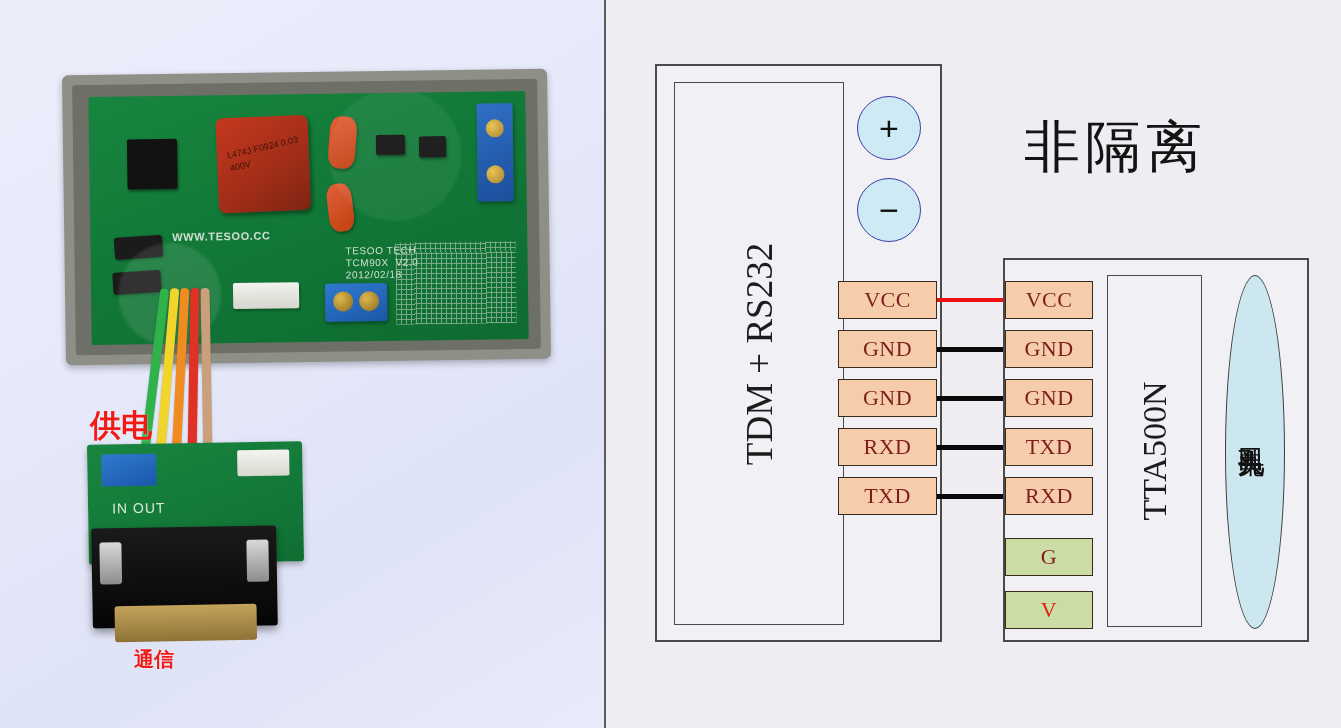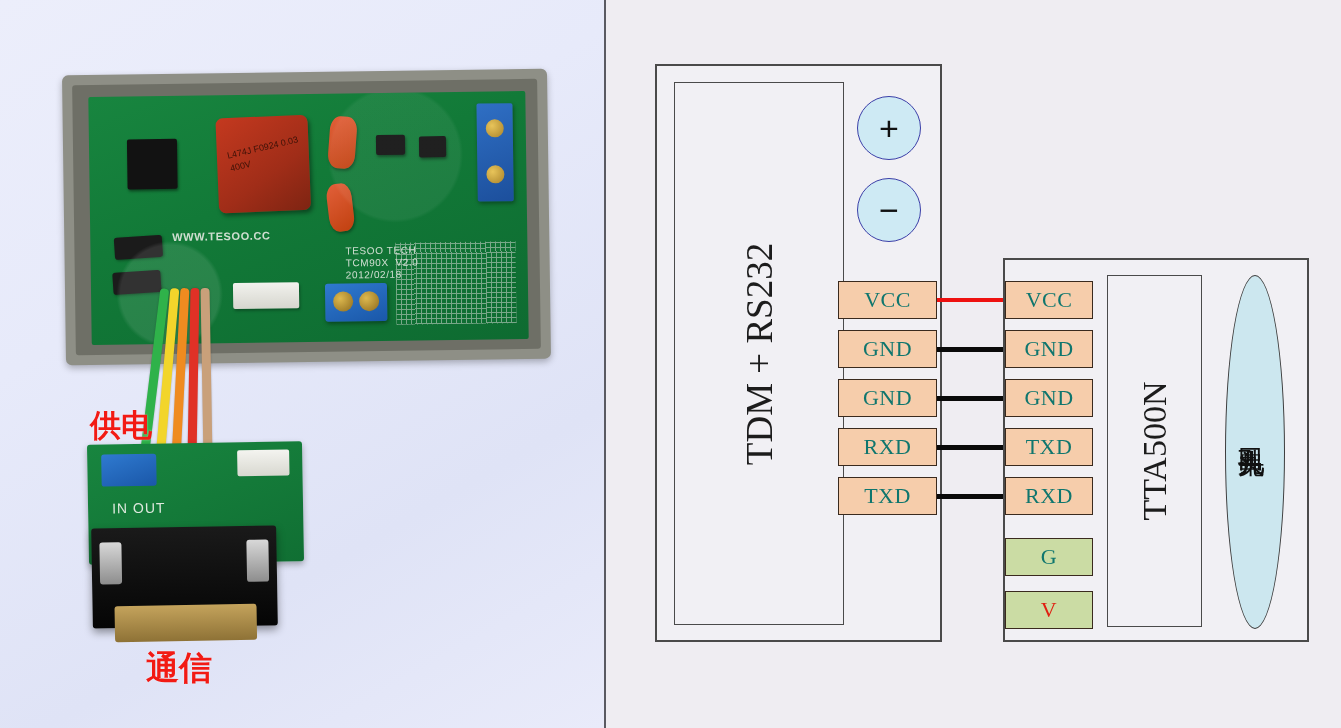--- a/index.html
+++ b/index.html
@@ -146,21 +146,21 @@
     background:linear-gradient(180deg,#d8d8d8,#8d8d8d);border-radius:3px;
   }
   
   .ph-label{
     position:absolute;color:#F21A14;font-weight:bold;
     font-family:"DejaVu Sans", sans-serif;
     text-shadow:0 0 2px rgba(255,255,255,.55);
   }
   .lbl-power{left:90px;top:405px;font-size:31px;}
   .lbl-meas{left:292px;top:365px;font-size:29px;}
-  .lbl-comm{left:146px;top:646px;font-size:33px;}
+  .lbl-comm{left:134px;top:646px;font-size:20px;}
 
   
   .diagram{position:absolute;left:606px;top:0;width:735px;height:728px;background:#EFEDF2;}
 
   .box-outline{position:absolute;background:#F1F0F4;border:2px solid #4a4a4a;box-sizing:border-box;}
   .box-thin{position:absolute;background:#F1F0F4;border:1.5px solid #4a4a4a;box-sizing:border-box;}
 
   .left-module{left:49px;top:64px;width:287px;height:578px;}
   .left-inner{left:68px;top:82px;width:170px;height:543px;}
   .rot-label{
@@ -176,21 +176,21 @@
     display:flex;align-items:center;justify-content:center;
     font-size:34px;color:#111;font-family:"Liberation Sans",sans-serif;line-height:1;
   }
   .circ-plus{left:251px;top:96px;width:62px;height:62px;}
   .circ-minus{left:251px;top:178px;width:62px;height:62px;}
 
   .pad{
     position:absolute;height:38px;
     background:#F6CDAB;border:1.2px solid #3a2a1e;box-sizing:border-box;
     display:flex;align-items:center;justify-content:center;
-    font-size:22px;color:#0f766e;letter-spacing:.5px;
+    font-size:22px;color:#7f1d1d;letter-spacing:.5px;
   }
   .pad-green{background:#CBDCA4;}
   .pad-v{color:#E02012;}
   .pad-left{left:232px;width:99px;}
   .pad-right{left:399px;width:88px;}
 
   .wire{position:absolute;height:5px;left:331px;width:68px;}
   .wire-red{background:#EE1111;height:4px;}
   .wire-black{background:#0a0a0a;}
 
@@ -275,20 +275,21 @@
     </div>
 
     <div class="ph-label lbl-power">供电</div>
     <div class="ph-label lbl-comm">通信</div>
   </div>
 
   <div class="panel-divider"></div>
 
   <div class="diagram">
 
+    <div class="title-cn">非隔离</div>
 
     <div class="box-outline left-module"></div>
     <div class="box-thin left-inner">
       <div class="rot-label">TDM + RS232</div>
     </div>
 
     <div class="circ circ-plus">+</div>
     <div class="circ circ-minus">−</div>
 
     <div class="pad pad-left" style="top:281px">VCC</div>

